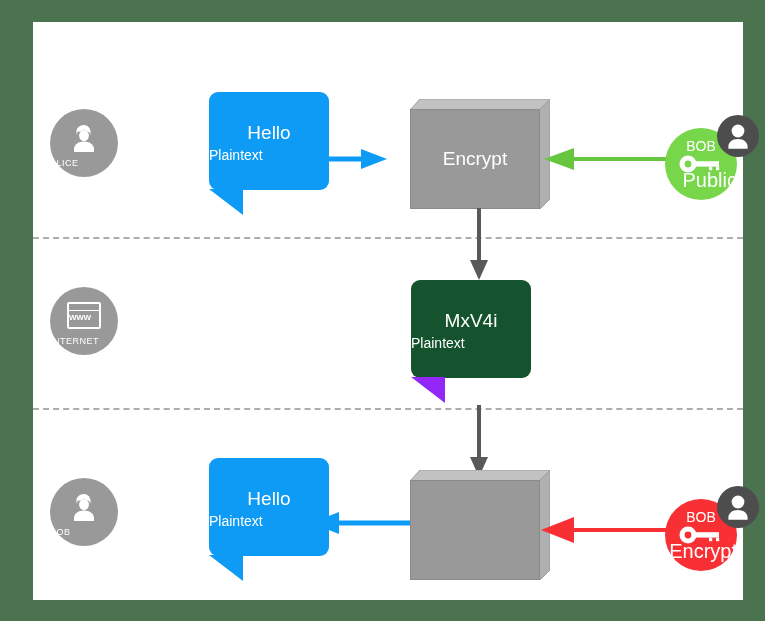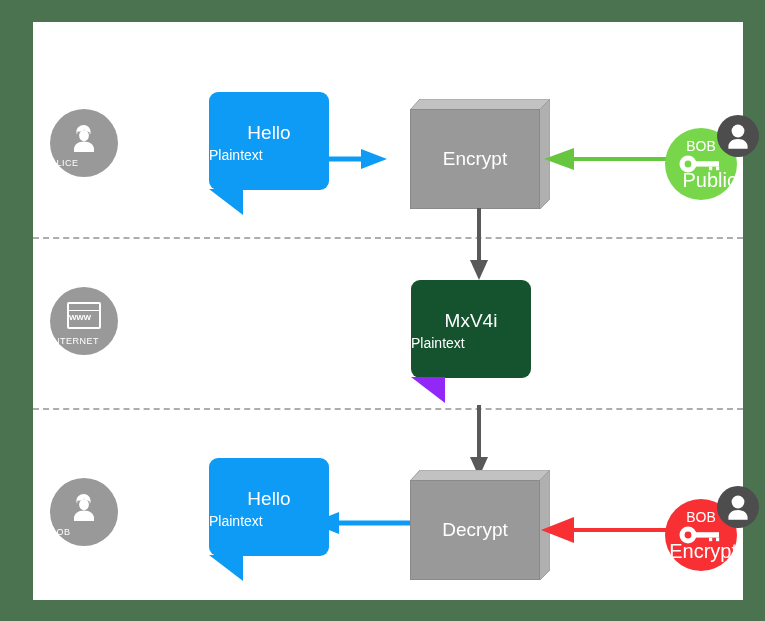--- a/index.html
+++ b/index.html
@@ -303,21 +303,20 @@
     </svg>
 
     <div class="box3d" id="box-decrypt">
       <svg class="face-top-poly" width="140" height="12">
         <polygon points="0,11 10,0 140,0 130,11" fill="#c2c2c2" stroke="#9e9e9e" stroke-width="1"></polygon>
       </svg>
       <svg class="face-right-poly" width="12" height="112">
         <polygon points="0,11 11,0 11,100 0,111" fill="#b0b0b0" stroke="#9e9e9e" stroke-width="1"></polygon>
       </svg>
       <div class="face-front"></div>
-      <div class="box-label">Decrypt</div>
     </div>
 
     <svg class="conn" style="left:505px; top:494px;" width="130" height="28">
       <line x1="128" y1="14" x2="34" y2="14" stroke="#f82f33" stroke-width="4"></line>
       <polygon points="36,1 3,14 36,27" fill="#f82f33"></polygon>
     </svg>
 
     <div class="keycircle keycircle-red" id="key-private">
       <div class="key-top">BOB</div>
       <svg class="key-glyph" width="44" height="18" viewBox="0 0 44 18">

